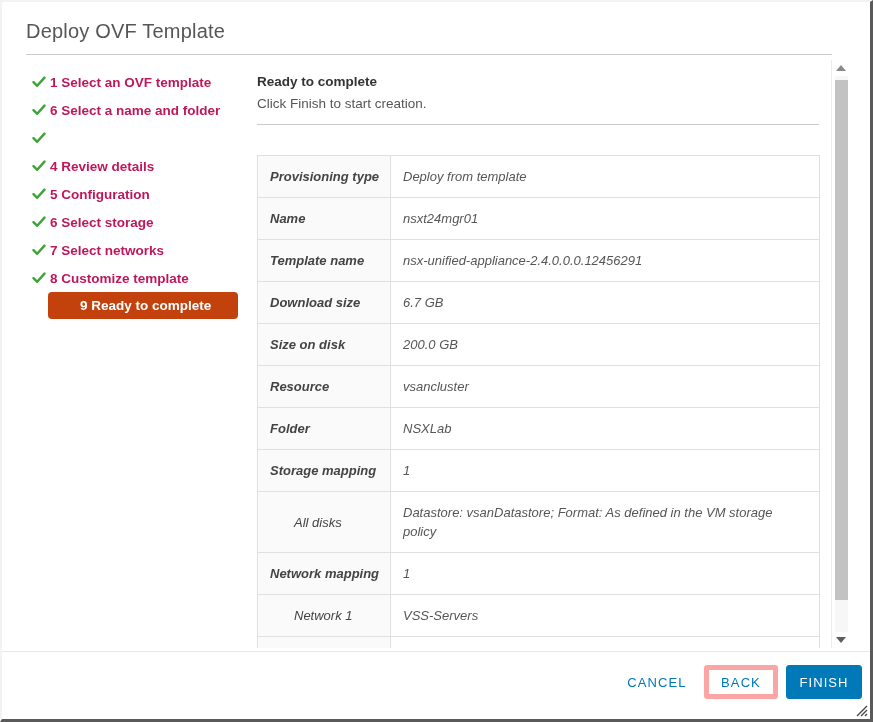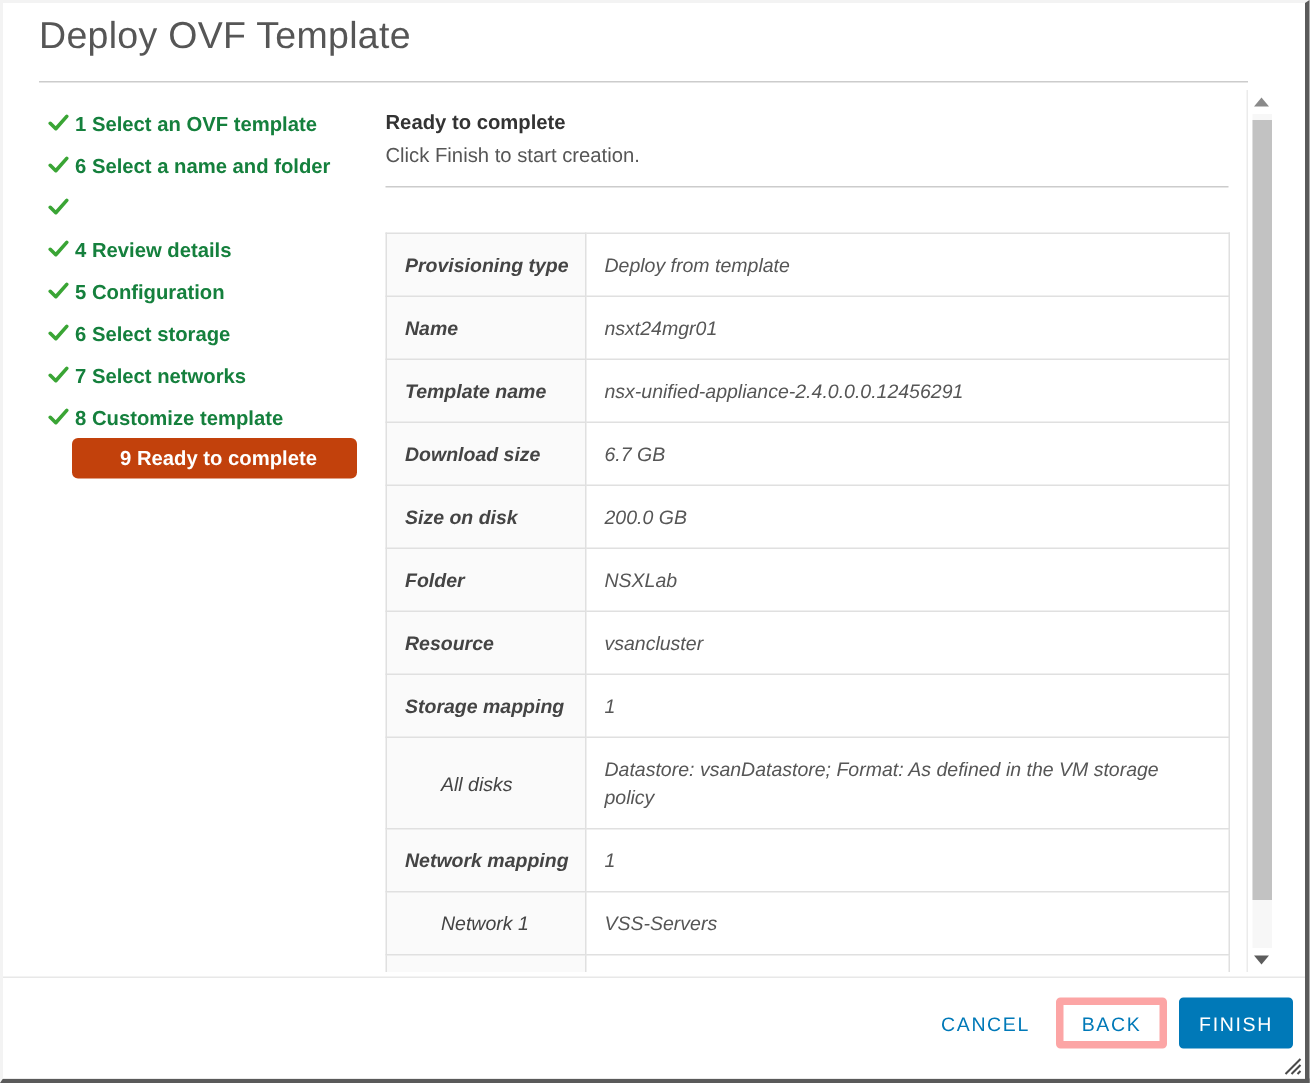--- a/index.html
+++ b/index.html
@@ -31,22 +31,22 @@
     position: absolute;
     left: 0; top: 0;
     right: 0; bottom: 0;
     background: #ffffff;
   }
 
   
   .dialog-title {
     position: absolute;
     left: 24px;
-    top: 8px;
-    font-size: 25px;
+    top: 18px;
+    font-size: 20px;
     font-weight: 300;
     color: #565656;
     letter-spacing: 0.2px;
     white-space: nowrap;
   }
   .title-rule {
     position: absolute;
     left: 24px;
     top: 52px;
     width: 806px;
@@ -74,21 +74,21 @@
     left: 0px;
     top: 50%;
     transform: translateY(-50%);
     width: 14px;
     height: 14px;
     display: block;
   }
   .step .step-label {
     font-size: 13.5px;
     font-weight: bold;
-    color: #15803d;
+    color: #be185d;
     white-space: nowrap;
   }
   .step.active {
     margin-left: 16px;
     width: 190px;
     padding-left: 32px;
     height: 27px;
     background: #c2410c;
     border-radius: 4px;
   }
@@ -357,26 +357,26 @@
             </tr>
             <tr>
               <td class="key">Download size</td>
               <td class="val">6.7 GB</td>
             </tr>
             <tr>
               <td class="key">Size on disk</td>
               <td class="val">200.0 GB</td>
             </tr>
             <tr>
+              <td class="key">Resource</td>
+              <td class="val">vsancluster</td>
+            </tr>
+            <tr>
               <td class="key">Folder</td>
               <td class="val">NSXLab</td>
-            </tr>
-            <tr>
-              <td class="key">Resource</td>
-              <td class="val">vsancluster</td>
             </tr>
             <tr>
               <td class="key">Storage mapping</td>
               <td class="val">1</td>
             </tr>
             <tr>
               <td class="key sub">All disks</td>
               <td class="val">Datastore: vsanDatastore; Format: As defined in the VM storage policy</td>
             </tr>
             <tr>

